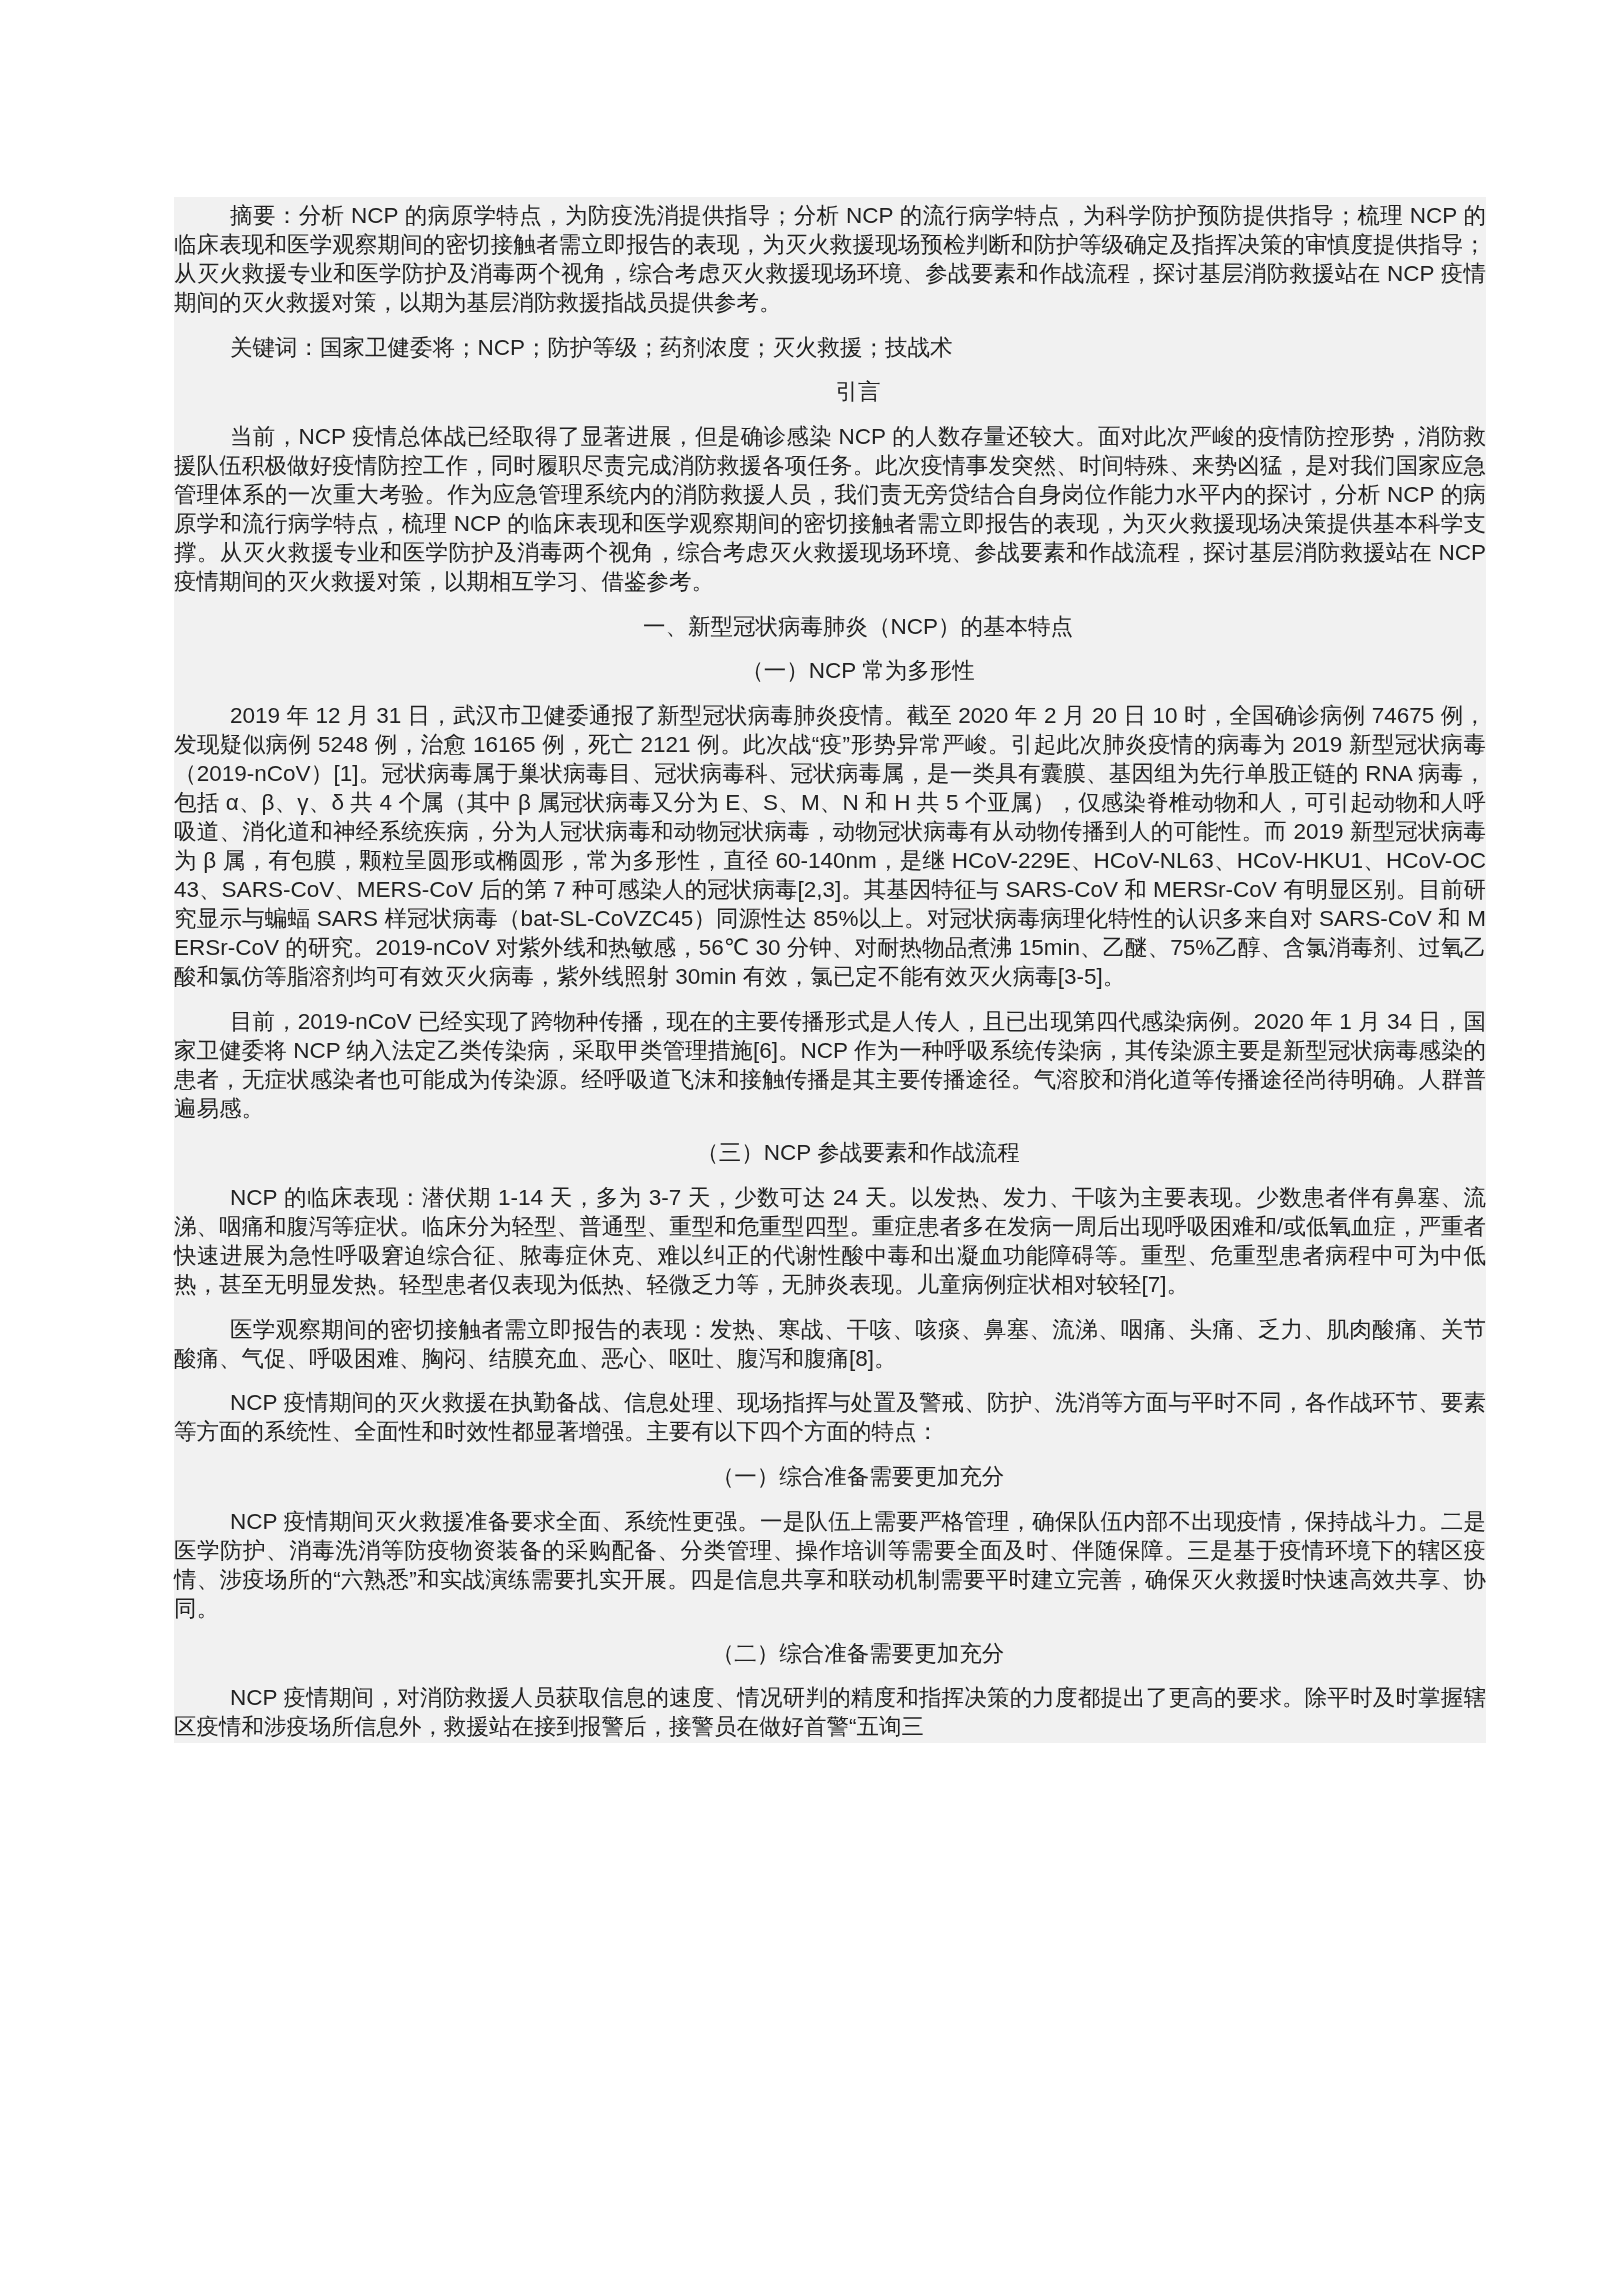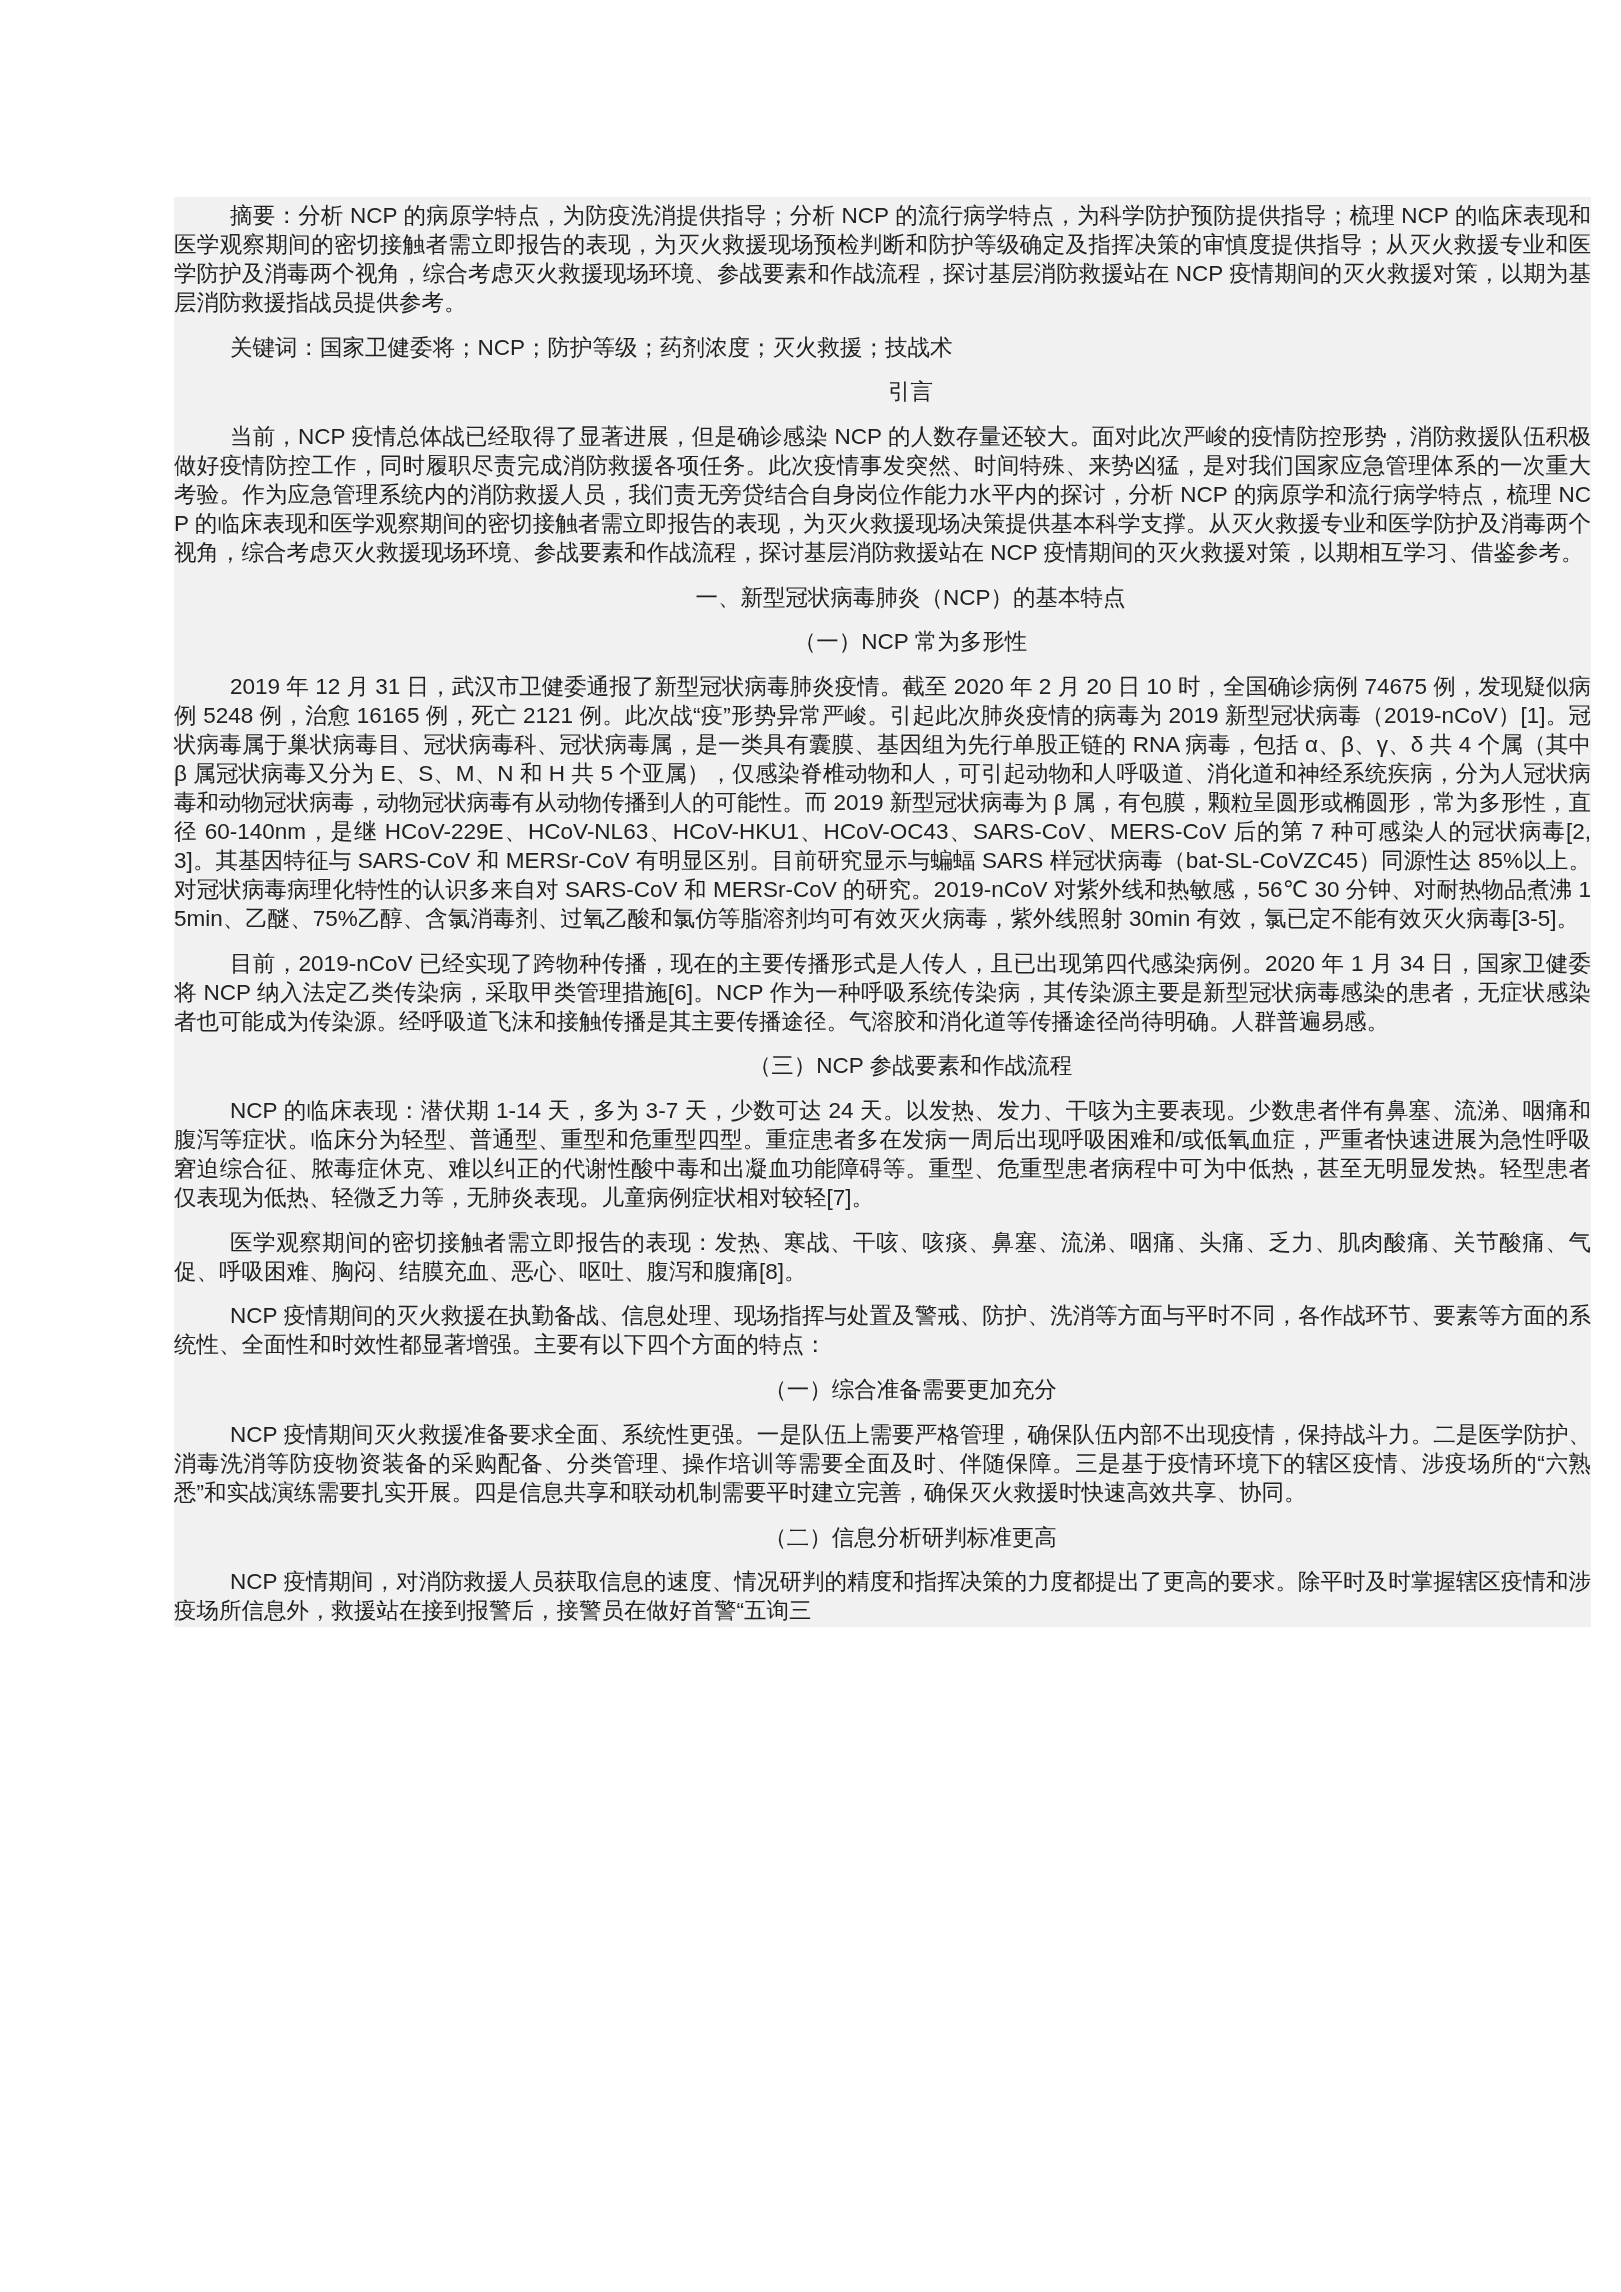--- a/index.html
+++ b/index.html
@@ -14,21 +14,21 @@
     position: relative;
     width: 1621px;
     height: 2293px;
     background: #ffffff;
     font-family: "Liberation Sans", "DejaVu Sans", sans-serif;
   }
   .content-block {
     position: absolute;
     left: 174px;
     top: 197px;
-    width: 1417px;
+    width: 1312px;
     background: #f1f1f1;
     padding: 3.9px 0 2px 0;
   }
   .para {
     margin: 0 0 15.7px 0;
     font-size: 22.5px;
     line-height: 29px;
     color: #212121;
     text-indent: 56px;
     text-align: justify;
@@ -53,17 +53,17 @@
       <p class="para heading">一、新型冠状病毒肺炎（NCP）的基本特点</p>
       <p class="para heading">（一）NCP 常为多形性</p>
       <p class="para">2019 年 12 月 31 日，武汉市卫健委通报了新型冠状病毒肺炎疫情。截至 2020 年 2 月 20 日 10 时，全国确诊病例 74675 例，发现疑似病例 5248 例，治愈 16165 例，死亡 2121 例。此次战“疫”形势异常严峻。引起此次肺炎疫情的病毒为 2019 新型冠状病毒（2019-nCoV）[1]。冠状病毒属于巢状病毒目、冠状病毒科、冠状病毒属，是一类具有囊膜、基因组为先行单股正链的 RNA 病毒，包括 α、β、γ、δ 共 4 个属（其中 β 属冠状病毒又分为 E、S、M、N 和 H 共 5 个亚属），仅感染脊椎动物和人，可引起动物和人呼吸道、消化道和神经系统疾病，分为人冠状病毒和动物冠状病毒，动物冠状病毒有从动物传播到人的可能性。而 2019 新型冠状病毒为 β 属，有包膜，颗粒呈圆形或椭圆形，常为多形性，直径 60-140nm，是继 HCoV-229E、HCoV-NL63、HCoV-HKU1、HCoV-OC43、SARS-CoV、MERS-CoV 后的第 7 种可感染人的冠状病毒[2,3]。其基因特征与 SARS-CoV 和 MERSr-CoV 有明显区别。目前研究显示与蝙蝠 SARS 样冠状病毒（bat-SL-CoVZC45）同源性达 85%以上。对冠状病毒病理化特性的认识多来自对 SARS-CoV 和 MERSr-CoV 的研究。2019-nCoV 对紫外线和热敏感，56℃ 30 分钟、对耐热物品煮沸 15min、乙醚、75%乙醇、含氯消毒剂、过氧乙酸和氯仿等脂溶剂均可有效灭火病毒，紫外线照射 30min 有效，氯已定不能有效灭火病毒[3-5]。</p>
       <p class="para">目前，2019-nCoV 已经实现了跨物种传播，现在的主要传播形式是人传人，且已出现第四代感染病例。2020 年 1 月 34 日，国家卫健委将 NCP 纳入法定乙类传染病，采取甲类管理措施[6]。NCP 作为一种呼吸系统传染病，其传染源主要是新型冠状病毒感染的患者，无症状感染者也可能成为传染源。经呼吸道飞沫和接触传播是其主要传播途径。气溶胶和消化道等传播途径尚待明确。人群普遍易感。</p>
       <p class="para heading">（三）NCP 参战要素和作战流程</p>
       <p class="para">NCP 的临床表现：潜伏期 1-14 天，多为 3-7 天，少数可达 24 天。以发热、发力、干咳为主要表现。少数患者伴有鼻塞、流涕、咽痛和腹泻等症状。临床分为轻型、普通型、重型和危重型四型。重症患者多在发病一周后出现呼吸困难和/或低氧血症，严重者快速进展为急性呼吸窘迫综合征、脓毒症休克、难以纠正的代谢性酸中毒和出凝血功能障碍等。重型、危重型患者病程中可为中低热，甚至无明显发热。轻型患者仅表现为低热、轻微乏力等，无肺炎表现。儿童病例症状相对较轻[7]。</p>
       <p class="para">医学观察期间的密切接触者需立即报告的表现：发热、寒战、干咳、咳痰、鼻塞、流涕、咽痛、头痛、乏力、肌肉酸痛、关节酸痛、气促、呼吸困难、胸闷、结膜充血、恶心、呕吐、腹泻和腹痛[8]。</p>
       <p class="para">NCP 疫情期间的灭火救援在执勤备战、信息处理、现场指挥与处置及警戒、防护、洗消等方面与平时不同，各作战环节、要素等方面的系统性、全面性和时效性都显著增强。主要有以下四个方面的特点：</p>
       <p class="para heading">（一）综合准备需要更加充分</p>
       <p class="para">NCP 疫情期间灭火救援准备要求全面、系统性更强。一是队伍上需要严格管理，确保队伍内部不出现疫情，保持战斗力。二是医学防护、消毒洗消等防疫物资装备的采购配备、分类管理、操作培训等需要全面及时、伴随保障。三是基于疫情环境下的辖区疫情、涉疫场所的“六熟悉”和实战演练需要扎实开展。四是信息共享和联动机制需要平时建立完善，确保灭火救援时快速高效共享、协同。</p>
-      <p class="para heading">（二）信息分析研判标准更高</p>
+      <p class="para heading">（二）综合准备需要更加充分</p>
       <p class="para">NCP 疫情期间，对消防救援人员获取信息的速度、情况研判的精度和指挥决策的力度都提出了更高的要求。除平时及时掌握辖区疫情和涉疫场所信息外，救援站在接到报警后，接警员在做好首警“五询三</p>
     </div>
 </div>
 
 
 </body></html>

